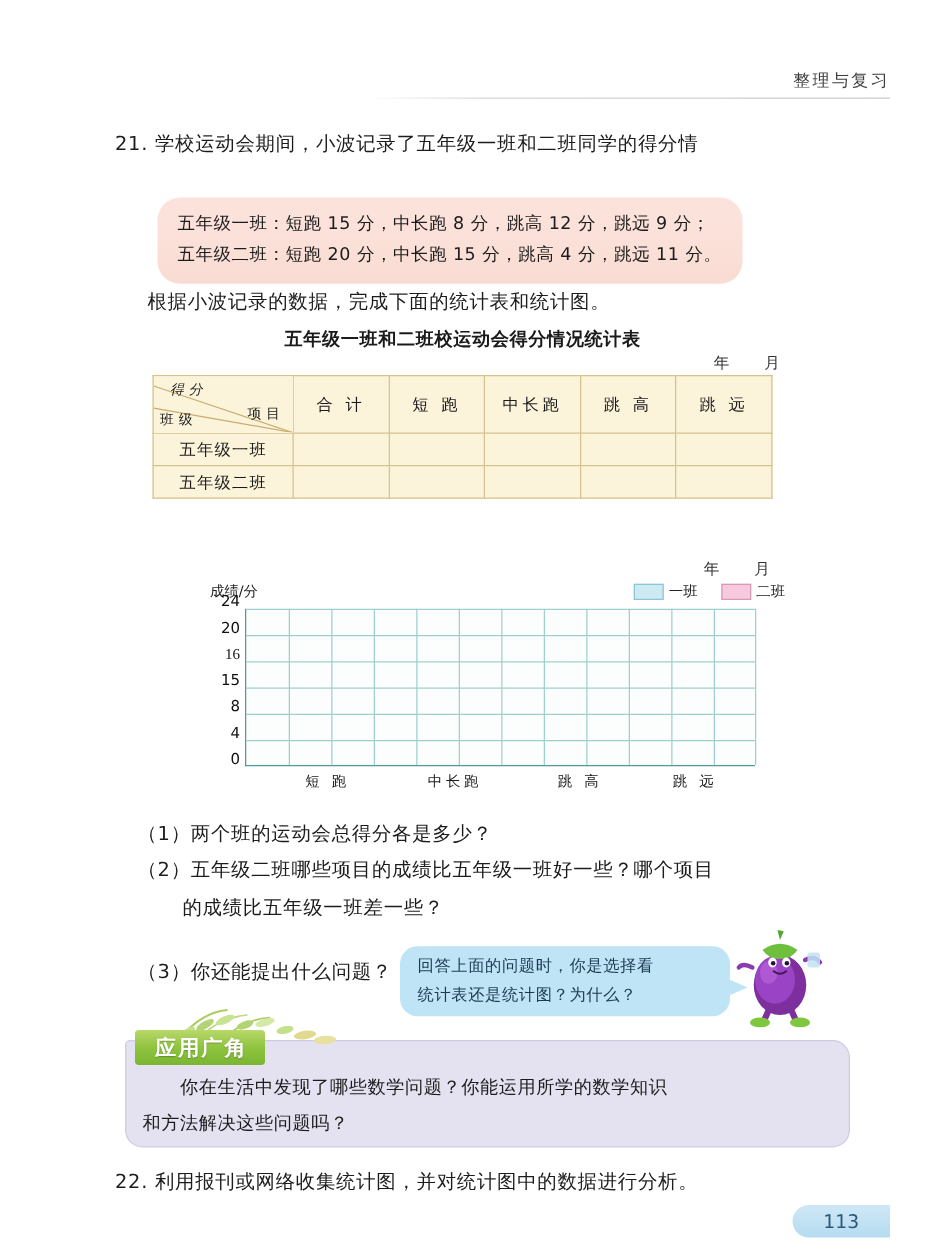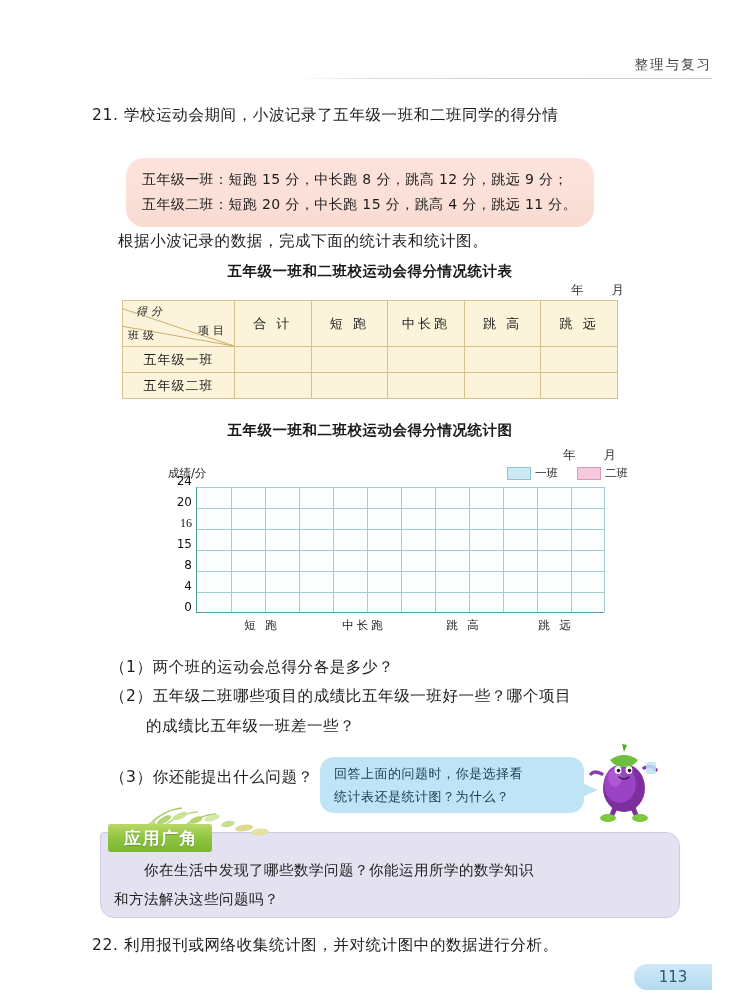--- a/index.html
+++ b/index.html
@@ -345,21 +345,20 @@
       <td class="rowlabel">五年级二班</td>
       <td></td>
       <td></td>
       <td></td>
       <td></td>
       <td></td>
     </tr>
   </tbody>
     </table>
 
-  <div class="chart-title">五年级一班和二班校运动会得分情况统计图</div>
   <div class="chart-date">年 月</div>
 
   <div class="y-axis-label">成绩/分</div>
 
   <div class="legend">
     <div class="legend-item">
       <span class="legend-swatch blue"></span>
       <span>一班</span>
     </div>
     <div class="legend-item">

